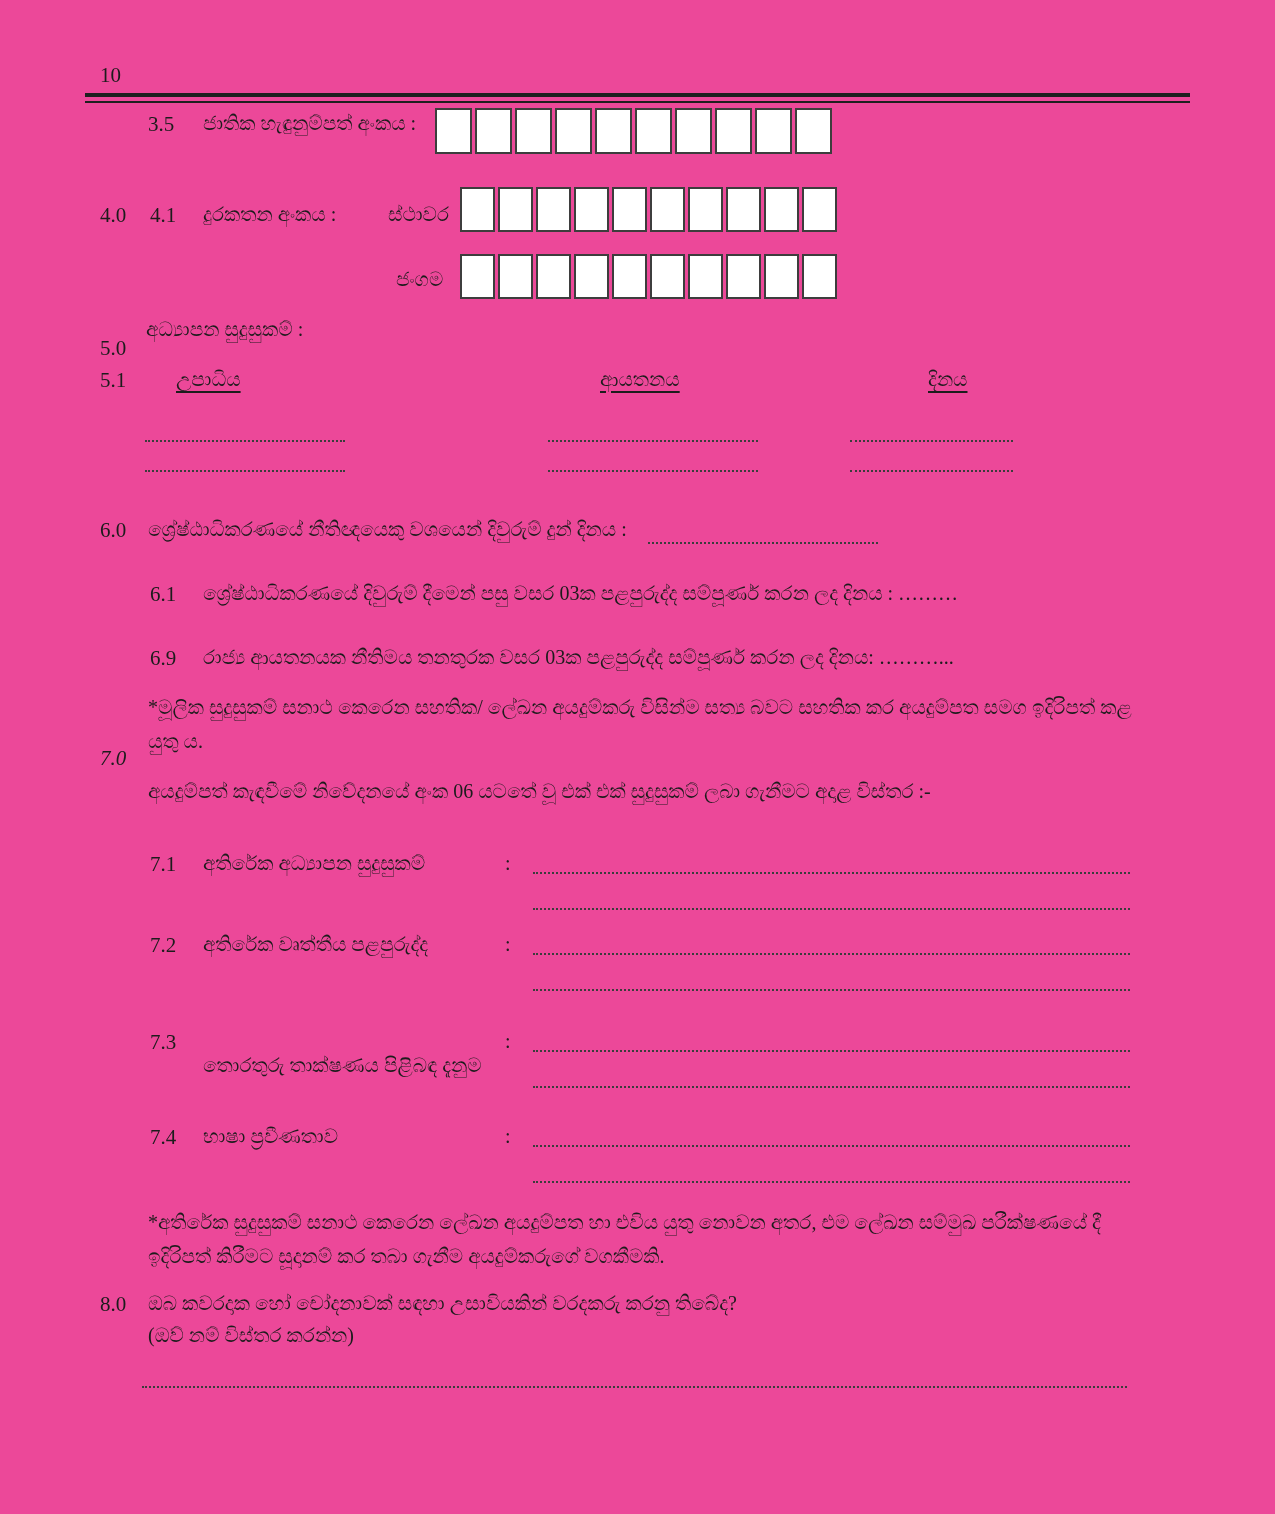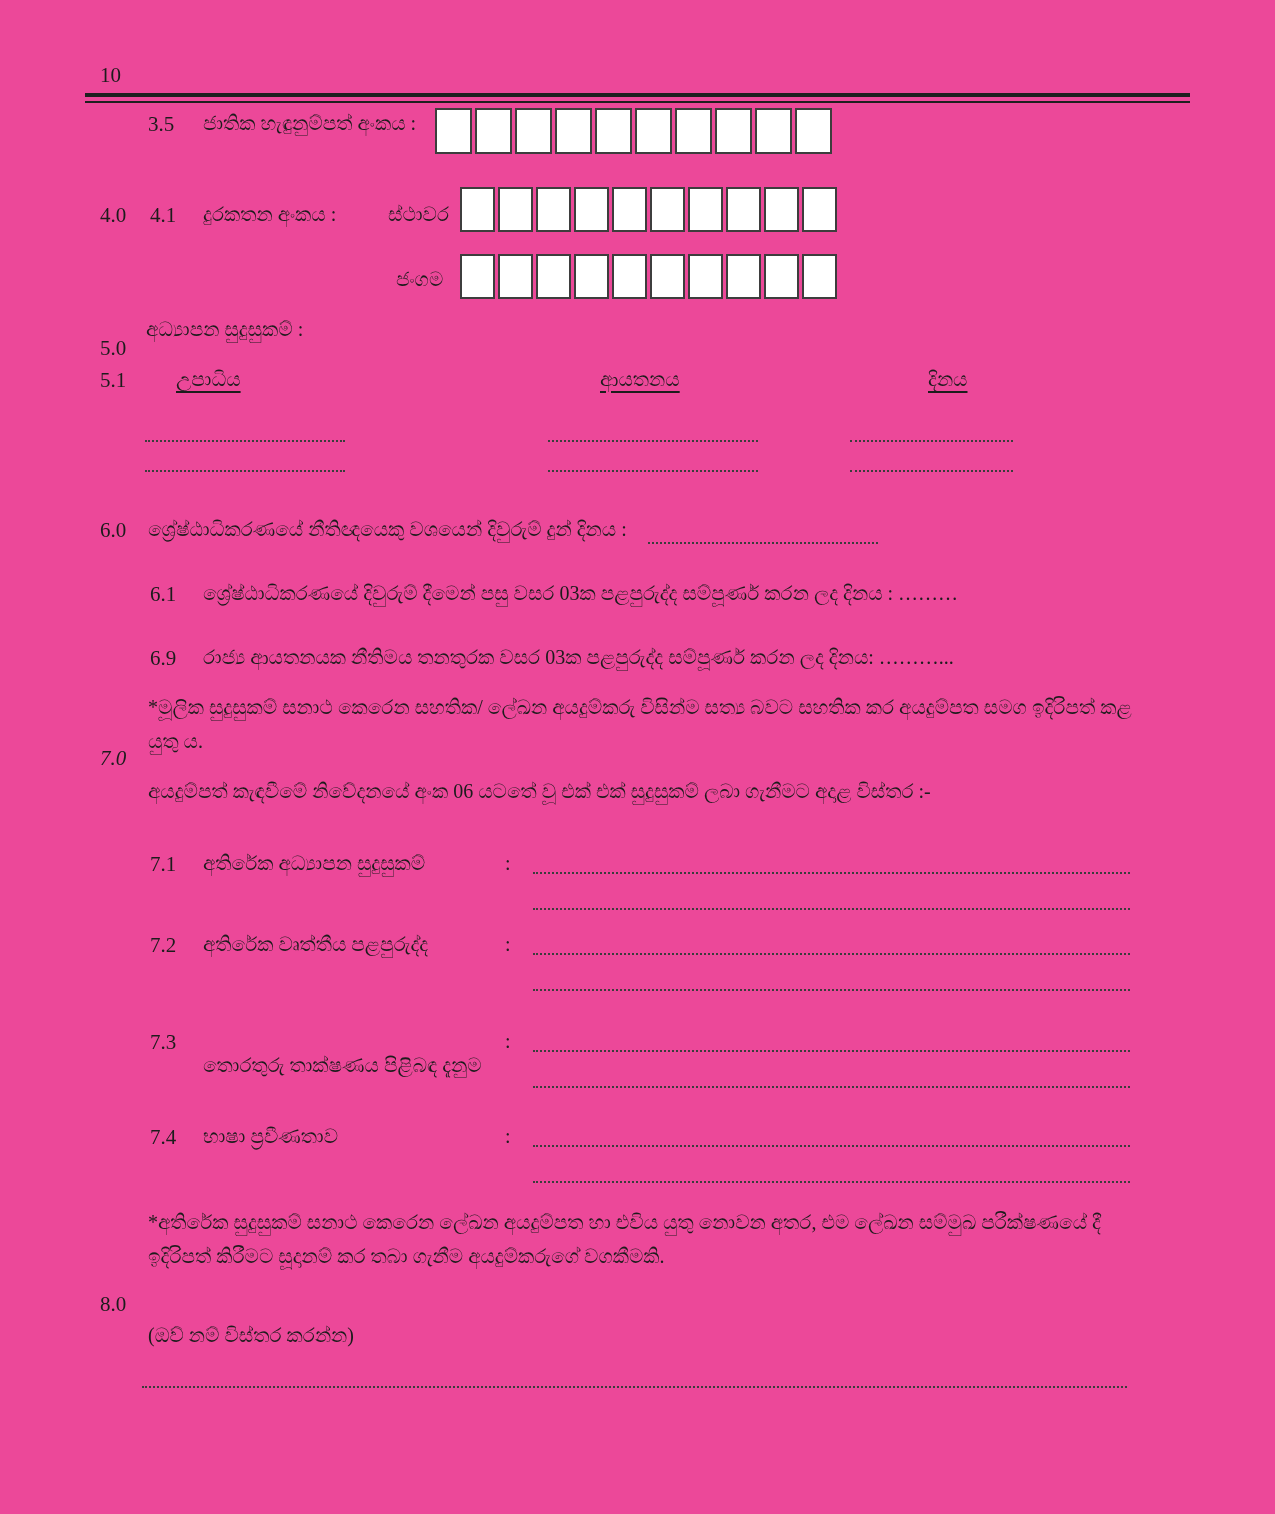--- a/index.html
+++ b/index.html
@@ -144,17 +144,18 @@
     <span class="abs num" style="left:150px; top:0;">7.4</span>
     <span class="abs lbl" style="left:203px; top:0;">භාෂා ප්‍රවීණතාව</span>
     <span class="abs lbl" style="left:505px; top:0;">:</span>
     <div class="abs dots" style="left:533px; top:0; width:597px;"></div>
     <div class="abs dots" style="left:533px; top:36px; width:597px;"></div>
   </div>
 
   <div class="abs note" style="left:148px; top:1205px; width:995px;">*අතිරේක සුදුසුකම් සනාථ කෙරෙන ලේඛන අයදුම්පත හා එවිය යුතු නොවන අතර, එම ලේඛන සම්මුඛ පරීක්ෂණයේ දී ඉදිරිපත් කිරීමට සූදානම් කර තබා ගැනීම අයදුම්කරුගේ වගකීමකි.</div>
 
   <div class="abs num" style="left:100px; top:1292px;">8.0</div>
+  <div class="abs lbl" style="left:148px; top:1292px; width:900px;">ඔබ කවරදාක හෝ චෝදනාවක් සඳහා උසාවියකින් වරදකරු කරනු තිබේද?</div>
   <div class="abs lbl" style="left:148px; top:1324px;">(ඔව් නම් විස්තර කරන්න)</div>
 
   <div class="abs dots" style="left:142px; top:1366px; width:985px;"></div>
 
 </div>
 
 </body></html>

